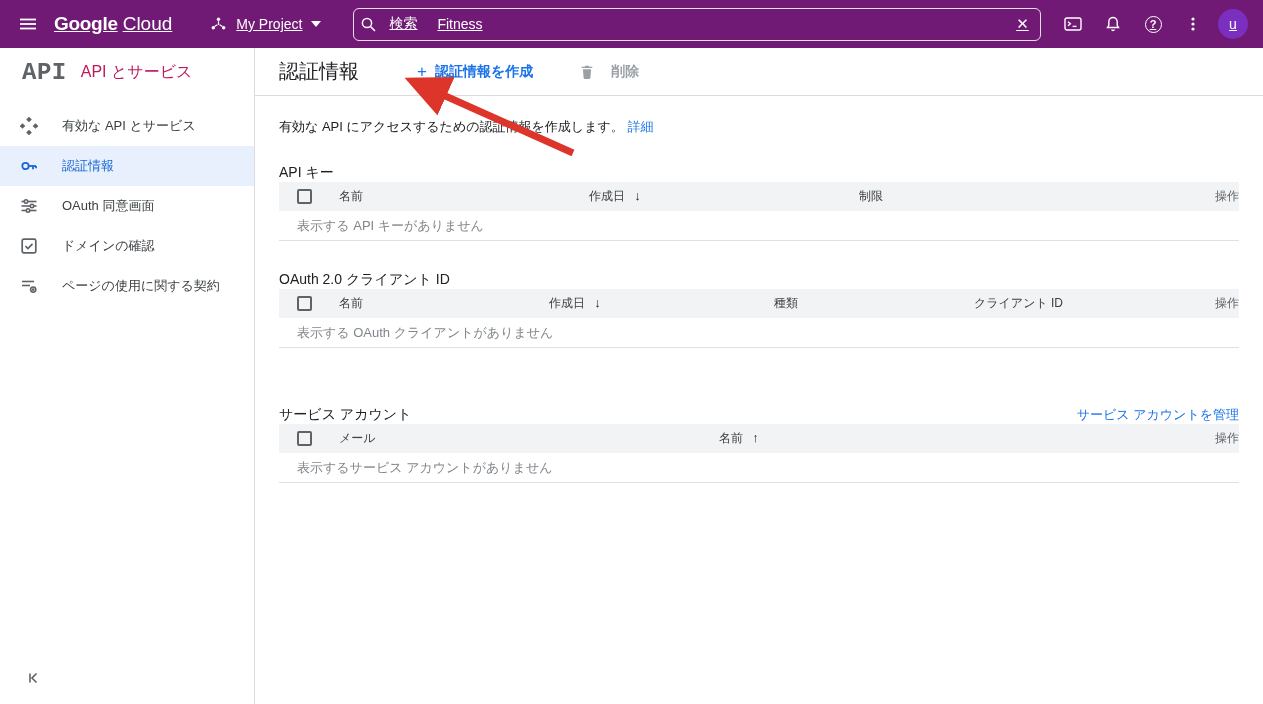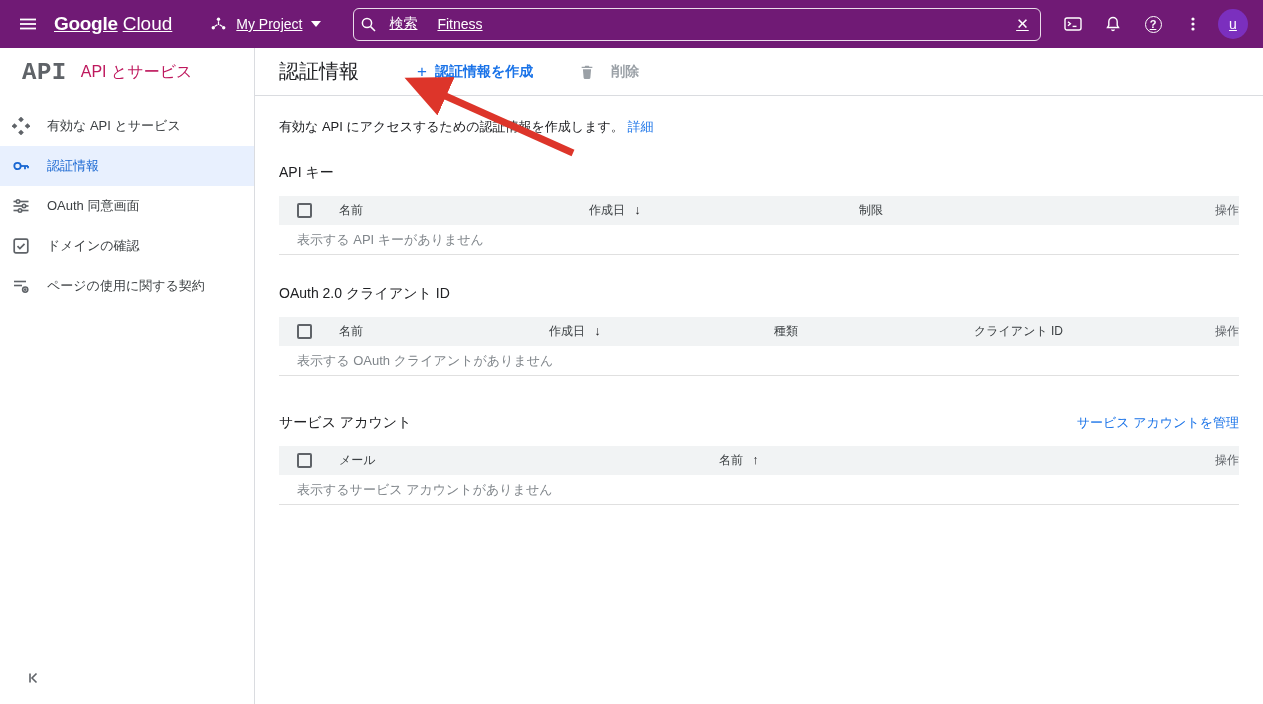--- a/index.html
+++ b/index.html
@@ -38,22 +38,22 @@
     position:relative; }
   .main { flex:1; position:relative; }
 
   
   .sidebar-header { height:48px; display:flex; align-items:center; gap:14px;
     padding-left:22px; }
   .api-logo { font-weight:700; font-size:24px; letter-spacing:.5px; color:#5f6368;
     font-family:"Liberation Mono","DejaVu Sans Mono",monospace; }
   .sidebar-title { font-size:16px; color:#be185d; }
   .nav { padding-top:10px; }
-  .nav-item { height:40px; display:flex; align-items:center; gap:17px;
-    padding-left:12px; font-size:13px; color:#3c4043; cursor:pointer; }
+  .nav-item { height:40px; display:flex; align-items:center; gap:24px;
+    padding-left:20px; font-size:13px; color:#3c4043; cursor:pointer; }
   .nav-item.selected { background:#e8f0fe; color:#1967d2; }
   .nav-icon { width:18px; height:18px; color:#5f6368; flex:0 0 auto;
     display:flex; align-items:center; justify-content:center; }
   .nav-item.selected .nav-icon { color:#1967d2; }
   .collapse-btn { position:absolute; left:22px; bottom:14px; width:24px; height:24px;
     display:flex; align-items:center; justify-content:center; cursor:pointer;
     color:#5f6368; }
 
   
   .main-header { height:48px; display:flex; align-items:center;
@@ -66,23 +66,23 @@
     color:#9aa0a6; font-size:14px; font-weight:700; cursor:default; }
 
   
   .content { padding:18px 24px 0 24px; }
   .intro { font-size:13px; color:#202124; margin-top:4px; }
   .intro a, .link { color:#1a73e8; cursor:pointer; }
   .section-title { font-size:14px; font-weight:400; color:#202124; margin-top:30px; }
   .section-title.first { margin-top:28px; }
   .section-head-row { display:flex; align-items:baseline; justify-content:space-between;
     margin-top:38px; }
-  .manage-link { font-size:13px; }
-
-  .table { margin-top:14px; }
+  .manage-link { font-size:13px;margin-top:20px; }
+
+  .table { }
   .thead { background:#f1f3f4; height:29px; display:flex; align-items:center;
     font-size:12px; color:#3c4043; font-weight:500; }
   .cell { white-space:nowrap; overflow:hidden; }
   .cell-check { flex:0 0 60px; padding-left:18px; display:flex; align-items:center; }
   .checkbox { width:15px; height:15px; border:2px solid #5f6368; border-radius:2px;
     cursor:pointer; background:#fff0; }
   .sort-arrow { margin-left:6px; font-weight:700; font-size:13px; color:#202124; }
   .col-actions { flex:0 0 50px; text-align:right; color:#5f6368; font-weight:400; }
   .empty-row { height:30px; display:flex; align-items:center; padding-left:18px;
     font-size:13px; color:#80868b; border-bottom:1px solid #e0e0e0; }

